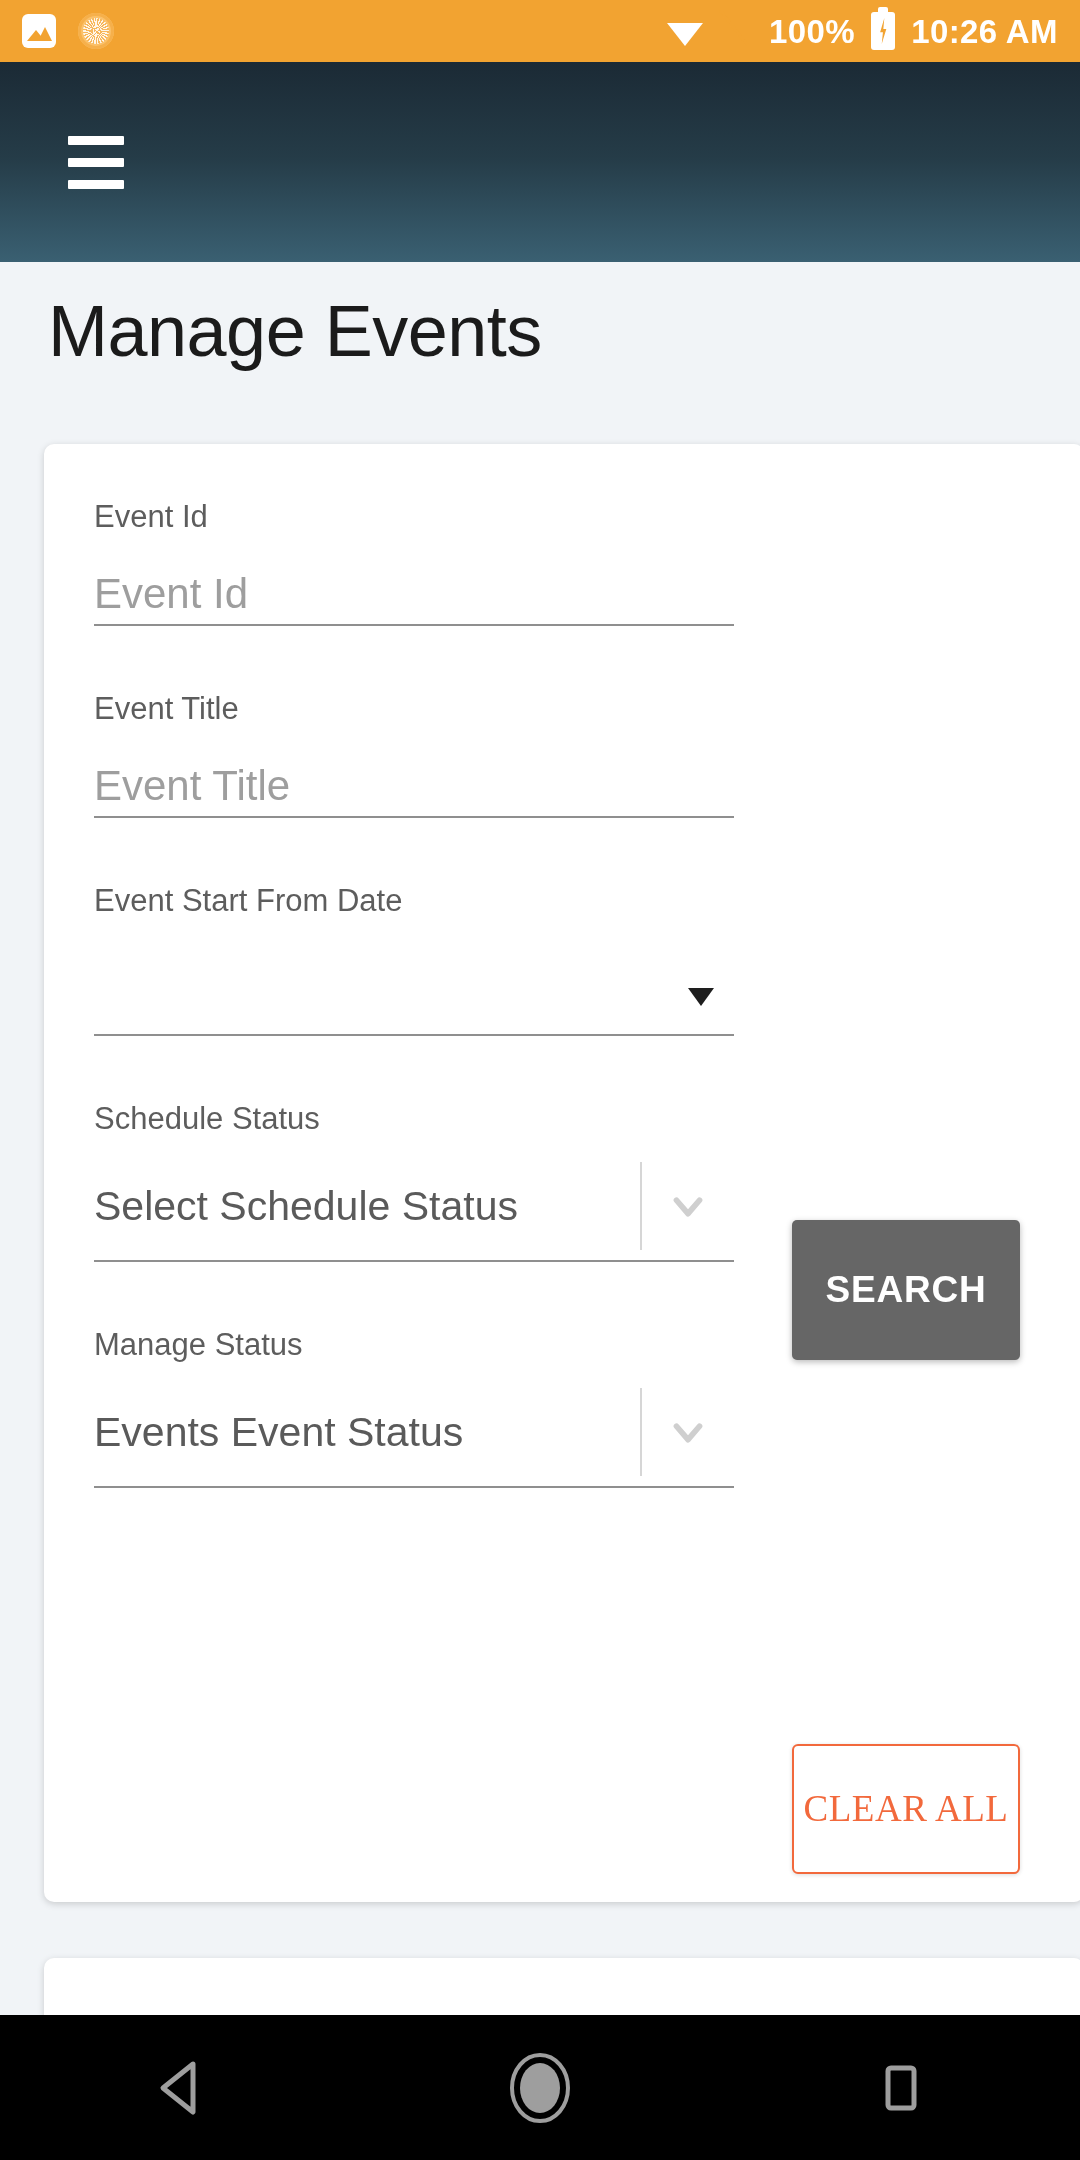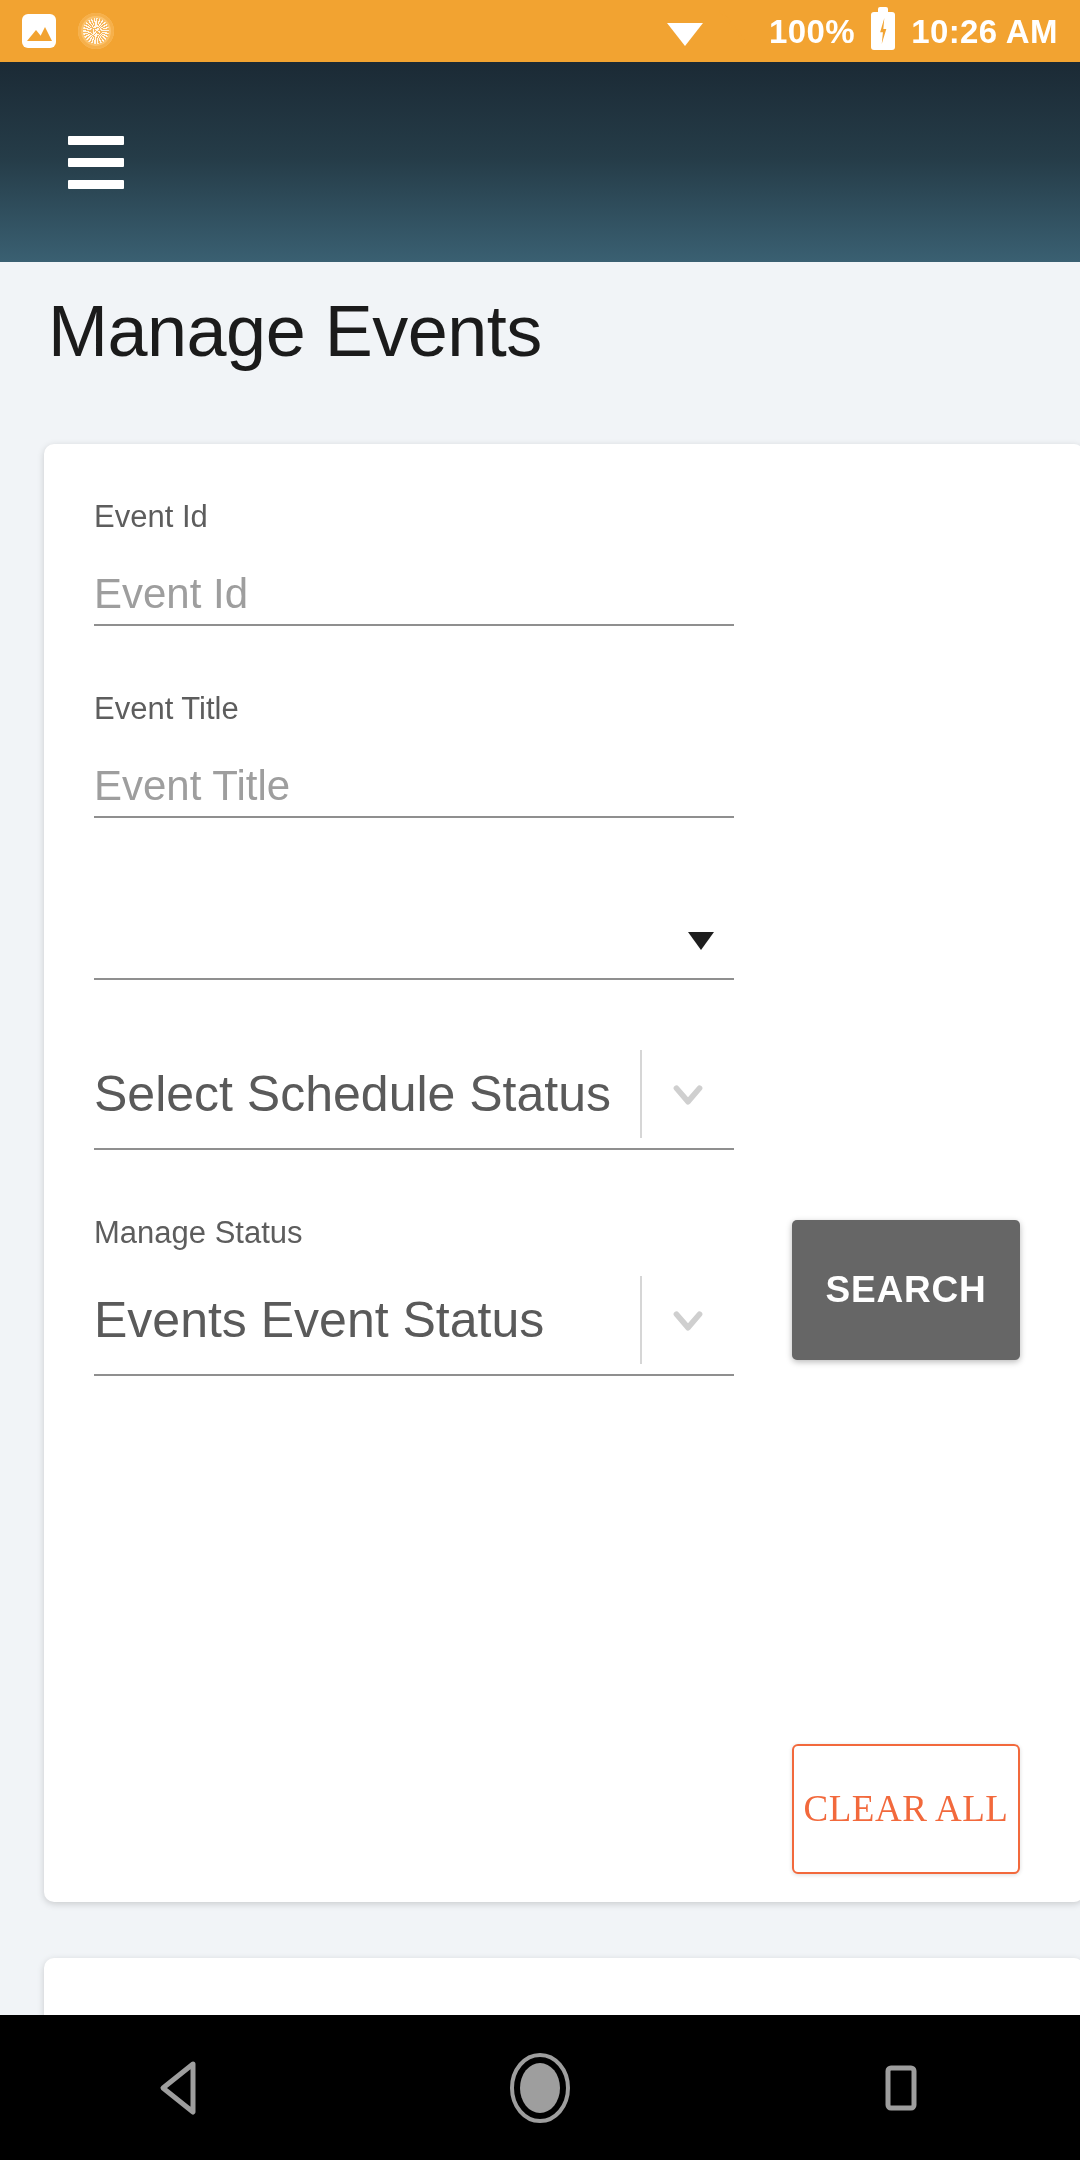--- a/index.html
+++ b/index.html
@@ -132,21 +132,21 @@
     border-top:18px solid #1e1e1e;
   }
 
   
   .f-select{
     border-bottom:2px solid #8f8f8f;
     display:flex; align-items:center;
     min-height:104px; padding-bottom:6px;
   }
   .sel-value{
-    flex:1; font-size:50px; color:#5a5a5a; line-height:1.05;
+    flex:1; font-size:41px; color:#5a5a5a; line-height:1.05;
     padding-right:12px;
   }
   .sel-div{ width:2px; align-self:stretch; background:#d6d6d6; margin:4px 0; }
   .sel-chev{
     width:92px; display:flex; align-items:center; justify-content:center;
   }
   .sel-chev svg{ width:46px; height:46px; }
 
   
   .btn-search{
@@ -222,27 +222,29 @@
     </div>
 
     <div class="field">
       <div class="f-label">Event Title</div>
       <div class="f-input">
         <span class="f-placeholder">Event Title</span>
       </div>
     </div>
 
     <div class="field">
+      <div class="f-label">Event Start From Date</div>
       <div class="f-date">
         <span class="tri-down"></span>
       </div>
     </div>
 
 
     <div class="field">
+      <div class="f-label">Schedule Status</div>
       <div class="f-select">
         <span class="sel-value">Select Schedule Status</span>
         <span class="sel-div"></span>
         <span class="sel-chev">
           <svg viewBox="0 0 24 24" fill="none" stroke="#cfcfcf" stroke-width="3" stroke-linecap="round" stroke-linejoin="round">
               <polyline points="6 9 12 16 18 9"></polyline>
             </svg>
         </span>
       </div>
     </div>

